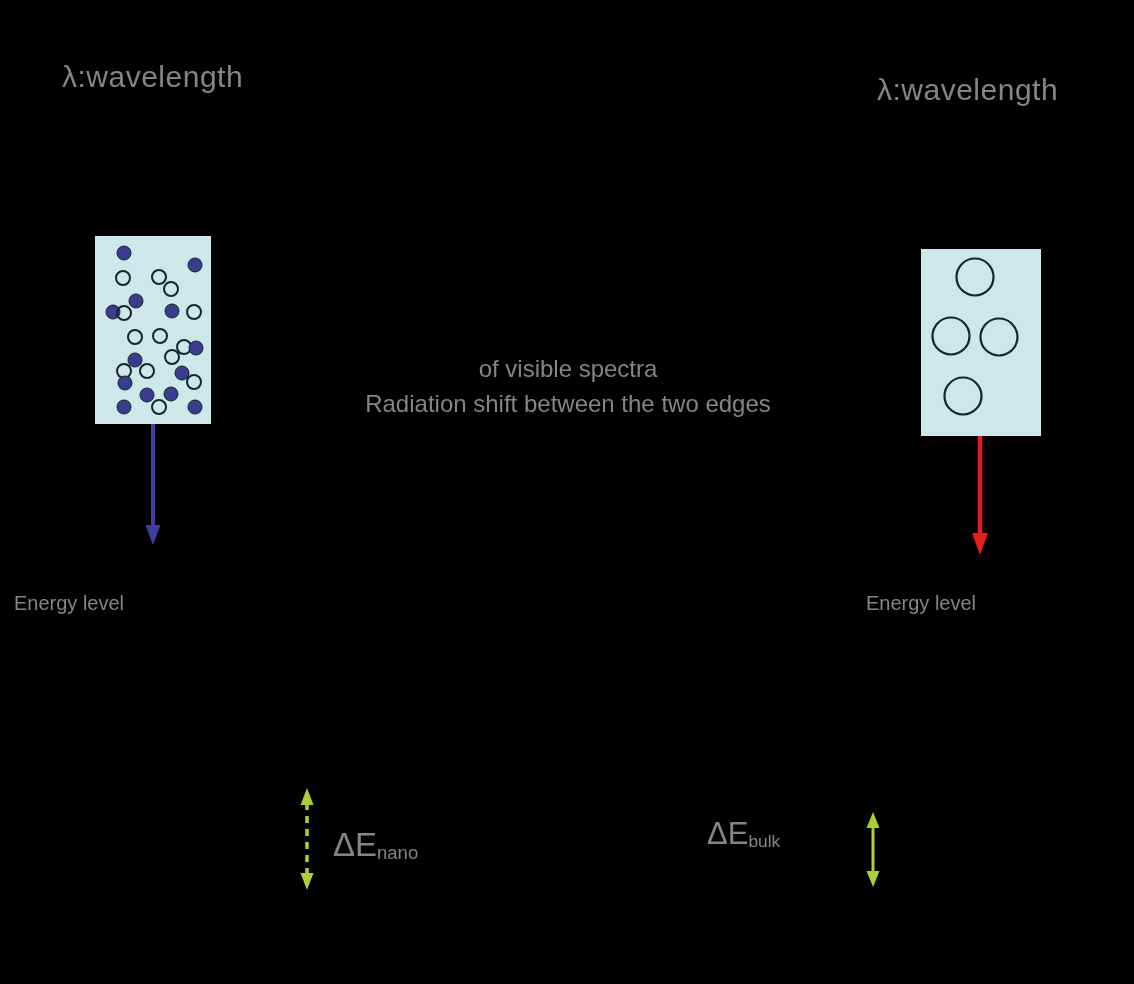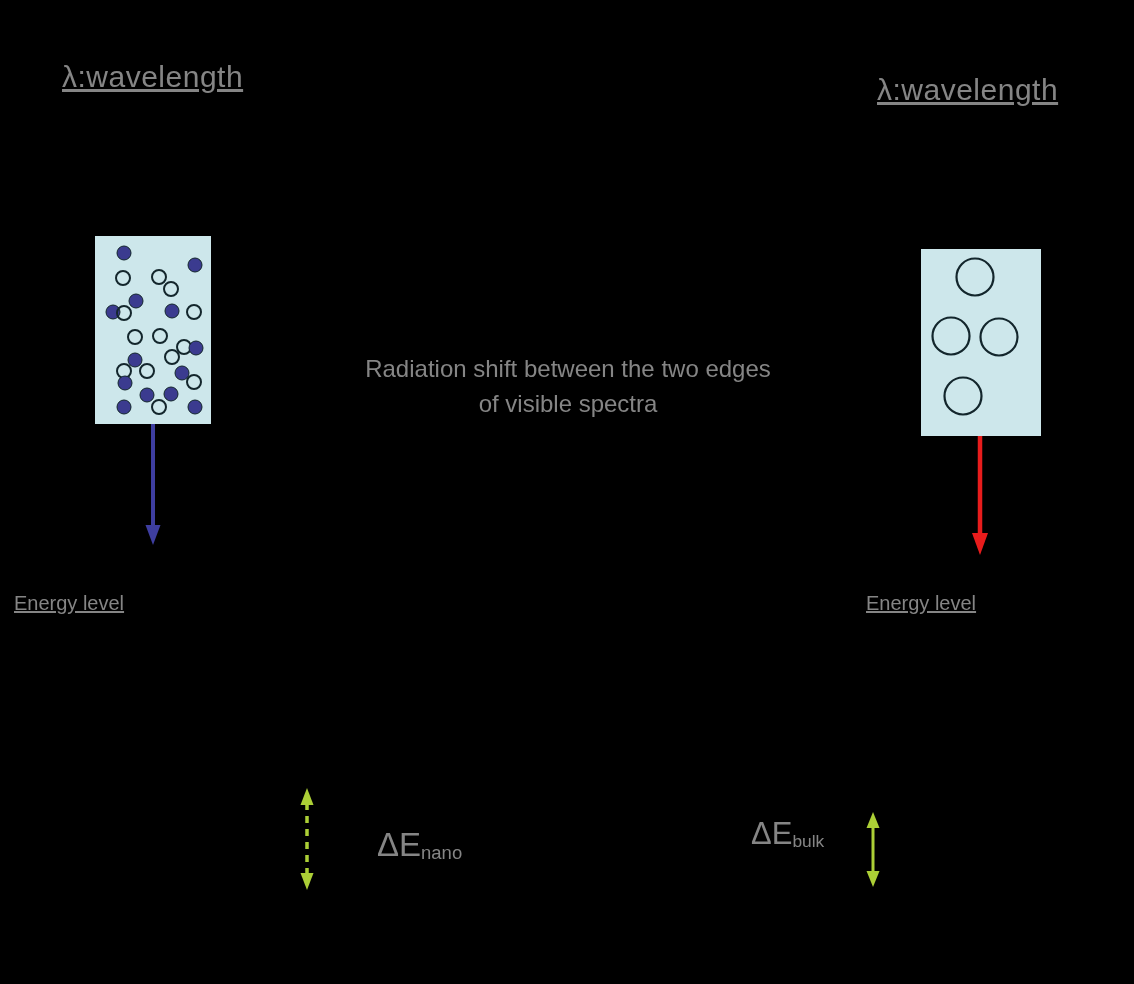--- a/index.html
+++ b/index.html
@@ -11,21 +11,20 @@
     position: relative;
     width: 1134px;
     height: 984px;
     background: var(--background, #000);
     overflow: hidden;
   }
   .label {
     position: absolute;
     color: var(--text, #858585);
     white-space: nowrap;
-    text-decoration: underline;
   }
   .wavelength { font-size: 30px; letter-spacing: 0.5px; }
   .wavelength.left  { left: 62px;  top: 60px; }
   .wavelength.right { left: 877px; top: 73px; }
 
   .caption {
     position: absolute;
     left: 298px; top: 351px; width: 540px;
     color: var(--text, #858585);
     font-size: 24px; line-height: 35px;
@@ -48,21 +47,20 @@
   .arrow-nano   { left: 142px; top: 424px; color: var(--arrow-nano, #3e3ea0); }
   .arrow-bulk   { left: 969px; top: 436px; color: var(--arrow-bulk, #e81c1c); }
   .arrow-denano { left: 296px; top: 788px; color: var(--arrow-energy, #accf36); }
   .arrow-debulk { left: 862px; top: 812px; color: var(--arrow-energy, #accf36); }
 
   .deltaE {
     position: absolute;
     color: var(--text, #858585);
     font-size: 31px;
     white-space: nowrap;
-    margin-left: 44px;
   }
   .deltaE sub { font-size: 0.56em; vertical-align: -0.18em; }
   .deltaE.nano  { left: 333px; top: 826px; font-size: 33px; }
   .deltaE.comp  { left: 475px; top: 816px; }
   .deltaE.bulk  { left: 707px; top: 816px; }
 </style>
 </head>
 <body>
 
 <div class="canvas">
@@ -115,22 +113,22 @@
     <line x1="11" y1="0" x2="11" y2="103" stroke="currentColor" stroke-width="4"></line>
     <polygon points="11,121 3.5,101 18.5,101" fill="currentColor"></polygon>
   </svg>
 
   <svg class="arrow arrow-bulk" width="22" height="120" viewBox="0 0 22 120" xmlns="http://www.w3.org/2000/svg">
     <line x1="11" y1="0" x2="11" y2="100" stroke="currentColor" stroke-width="4.5"></line>
     <polygon points="11,119 3,97 19,97" fill="currentColor"></polygon>
   </svg>
 
   <div class="caption">
+    <div>of visible spectra</div>
     <div>Radiation shift between the two edges</div>
-    <div>of visible spectra</div>
   </div>
 
   <div class="label energy left">Energy level</div>
 
   <div class="label energy right">Energy level</div>
 
   <svg class="arrow arrow-denano" width="22" height="102" viewBox="0 0 22 102" xmlns="http://www.w3.org/2000/svg">
     <polygon points="11,0 4.5,17 17.5,17" fill="currentColor"></polygon>
     <line x1="11" y1="15" x2="11" y2="87" stroke="currentColor" stroke-width="3.5" stroke-dasharray="7 6"></line>
     <polygon points="11,102 4.5,85 17.5,85" fill="currentColor"></polygon>

